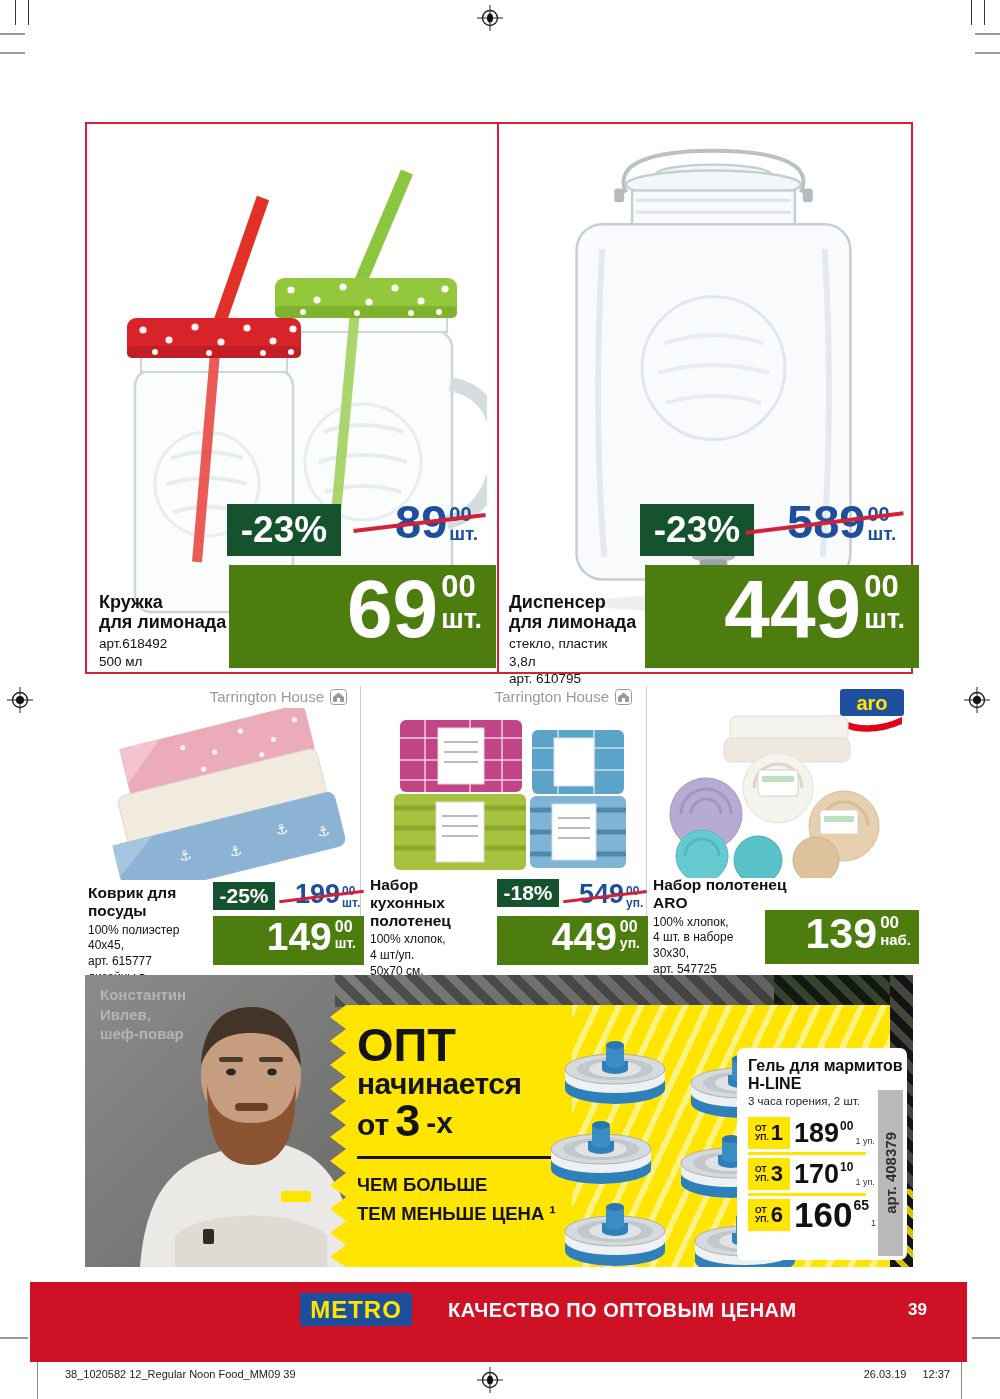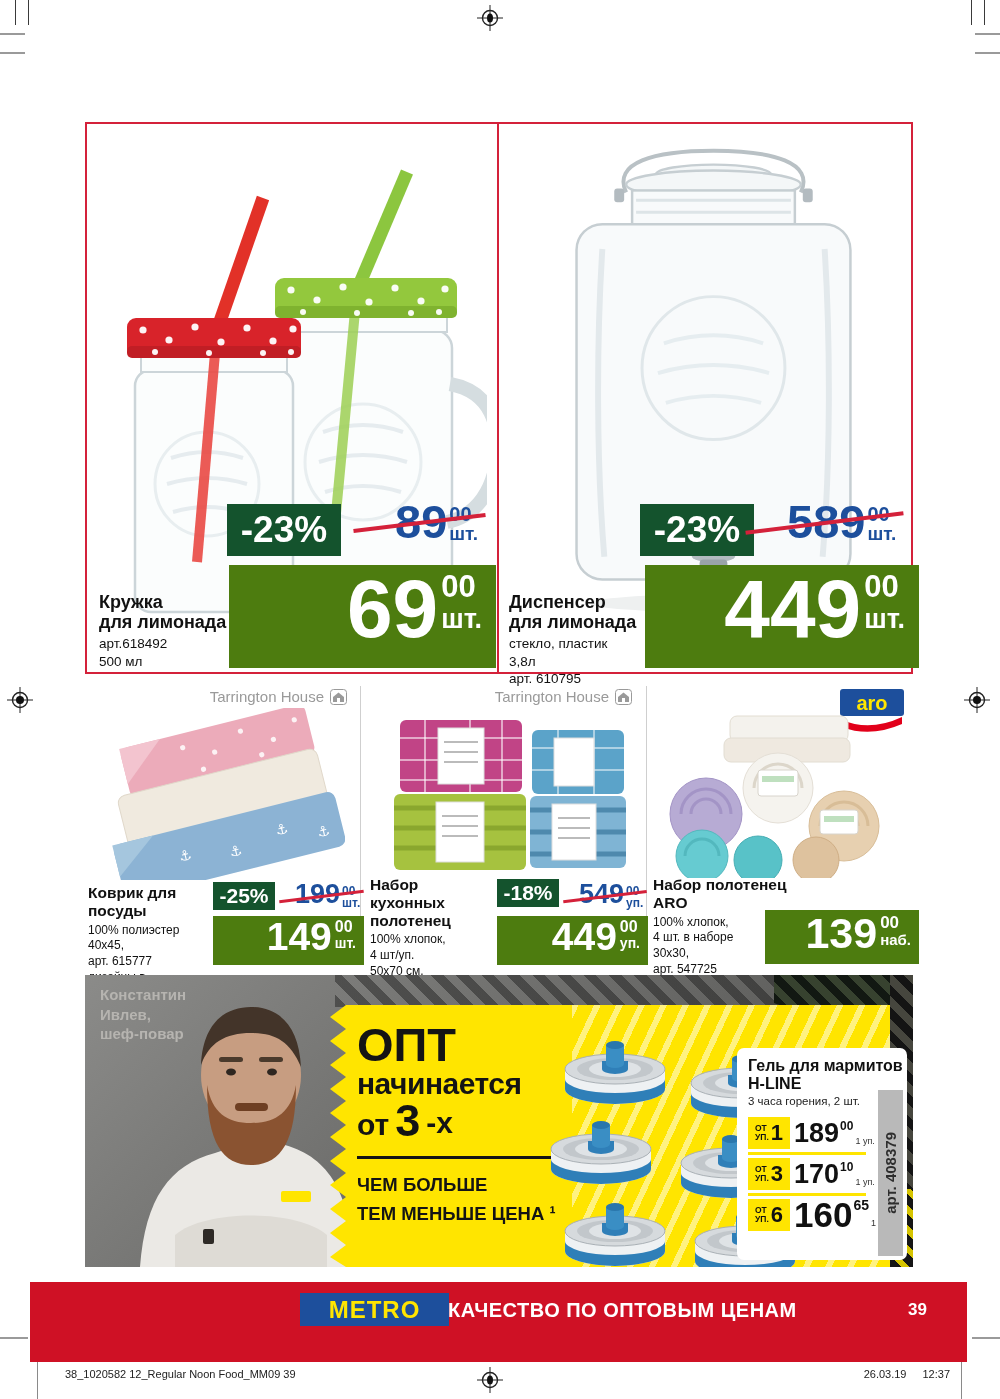--- a/index.html
+++ b/index.html
@@ -102,21 +102,21 @@
   .tprice .tc{font-size:12px;margin-left:1px;}
   .tier .tu{font-size:9px;color:#333;margin-left:2px;align-self:flex-end;padding-bottom:3px;white-space:nowrap;}
   .tier.best .ti{font-size:35px;}
   .tier.best .tc{font-size:14px;}
   .artstrip{position:absolute;right:4px;top:42px;width:25px;height:166px;background:#b9b9b9;
             display:flex;align-items:center;justify-content:center;}
   .artstrip span{writing-mode:vertical-rl;transform:rotate(180deg);font-size:15px;
                  font-weight:bold;color:#2e2e2e;white-space:nowrap;}
   
   #footer{position:absolute;left:30px;top:1282px;width:937px;height:80px;background:#cf1125;}
-  .metro-logo{position:absolute;left:270px;top:11px;width:149px;height:33px;background:#1d4f9c;
+  .metro-logo{position:absolute;left:270px;top:11px;width:112px;height:33px;background:#1d4f9c;
               display:flex;align-items:center;justify-content:center;}
   .metro-logo span{color:#ffe500;font-size:24px;font-weight:bold;letter-spacing:1px;}
   .tagline{position:absolute;left:418px;top:17px;color:#fff;font-size:20px;font-weight:bold;letter-spacing:.5px;}
   .pagenum{position:absolute;right:40px;top:18px;color:#fff;font-size:17px;font-weight:bold;}
   
   .print-left{position:absolute;left:65px;top:1368px;font-size:11px;color:#222;}
   .print-right{position:absolute;right:50px;top:1368px;font-size:11px;color:#222;display:flex;gap:16px;}
   .pl-line{position:absolute;width:1px;background:#8a8a8a;}
   img,svg{display:block;}
 </style>

